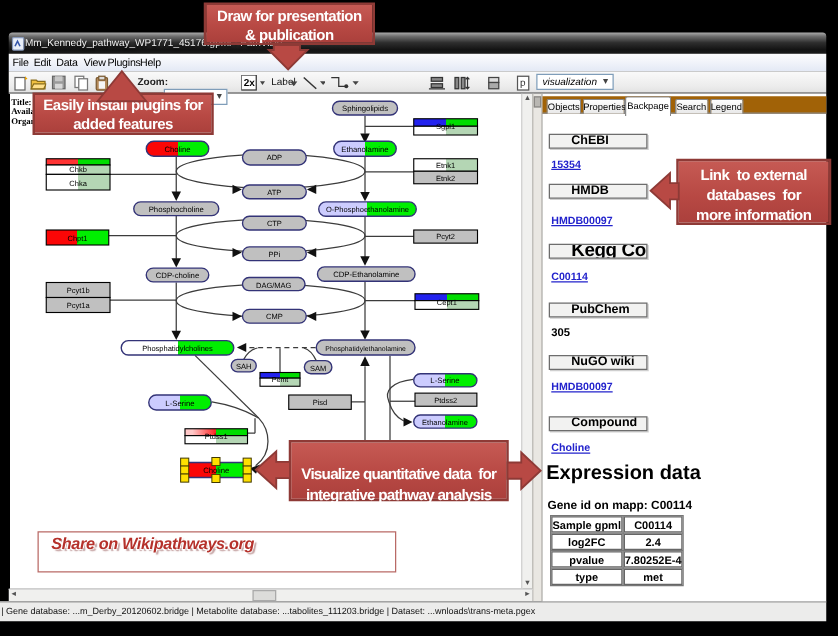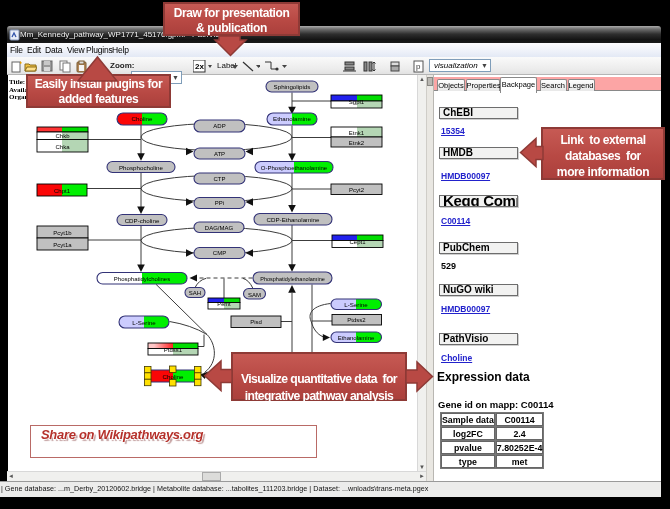--- a/index.html
+++ b/index.html
@@ -18,26 +18,26 @@
   background:linear-gradient(#fafafa, #ececec 70%, #e2e2e2);
   border-bottom:1px solid #b5b5b5; z-index:2; font-size:9px;}
 #canvas { left:8px; top:75px; width:409px; height:396px; background:#fff; z-index:1;}
 #vscroll { left:417px; top:75px; width:9px; height:396px; background:#f0f0ee; border-left:1px solid #d8d8d8; z-index:2;}
 #divider { left:426px; top:75px; width:8px; height:406px; background:#e9e7e2; border-left:1px solid #cfcdc8; border-right:1px solid #b9b7b2; z-index:2;}
 #rpanel { left:434px; top:75px; width:227px; height:406px; background:#fff; z-index:2; }
 #hscroll { left:7px; top:471px; width:419px; height:10px; background:#f0f0ee; border-top:1px solid #d8d8d8; z-index:2;}
 #statusbar { left:0px; top:481px; width:661px; height:16px; background:#ececeb;
   border-top:1px solid #9a9a9a; font-size:7.2px; color:#111; line-height:13px; z-index:2; }
 
-.tabbar { position:absolute; left:0; top:2px; width:227px; height:14px; background:#fca5a5; border-bottom:1px solid #898989;}
+.tabbar { position:absolute; left:0; top:2px; width:227px; height:14px; background:#a16207; border-bottom:1px solid #898989;}
 .tab { position:absolute; top:2px; height:12px; font-size:7.5px; line-height:12px; text-align:center;
   background:linear-gradient(#fdfdfd,#e8e8e8); border:1px solid #898989; border-bottom:none; border-radius:2px 2px 0 0; color:#000;}
 .tab.sel { background:#fff; top:0px; height:16px; font-size:7.5px; line-height:13px; z-index:3;}
 .hbox { position:absolute; left:5px; width:79px; height:12px; white-space:nowrap; overflow:hidden; background:#f2f2f1;
-  border:1px solid #6d6d6d; box-shadow:1px 1px 0 #cfcfcf; font-weight:bold; font-size:10px; line-height:10.5px; padding-left:3px; color:#000;}
+  border:1px solid #6d6d6d; box-shadow:1px 1px 0 #cfcfcf; font-weight:bold; font-size:10px; line-height:10.5px; padding-left:17px; color:#000;}
 .lnk { position:absolute; left:7px; color:#2222cc; font-size:8.5px; font-weight:bold; text-decoration:underline; }
 
 .callout { position:absolute; background:linear-gradient(#c65a54, #b84944 55%, #ab403c);
   border:2px solid #8e3a36; color:#fff; font-weight:bold; font-size:12px; letter-spacing:-0.4px;
   text-align:center; z-index:10; line-height:14px; white-space:nowrap; }
 #share { position:absolute; left:30px; top:425px; width:287px; height:33px; background:#fff;
   border:1px solid #b96a66; z-index:10; }
 #share div { font-style:italic; font-weight:bold; font-size:13px; color:#b5312b;
   padding-top:1px; padding-left:10px; letter-spacing:-0.3px; white-space:nowrap;
   text-shadow:-1px -1px 0 #fff, 1px -1px 0 #fff, -1px 1px 0 #fff, 2px 2px 1px rgba(120,40,40,.45); }
@@ -156,31 +156,31 @@
     <div class="tab" style="left:105.5px;width:27px;">Search</div>
     <div class="tab" style="left:133.5px;width:27px;">Legend</div>
   </div>
   <div class="hbox" style="top:31.5px;">ChEBI</div>
   <div class="lnk" style="top:51px;">15354</div>
   <div class="hbox" style="top:72px;">HMDB</div>
   <div class="lnk" style="top:96px;">HMDB00097</div>
   <div class="hbox" style="top:120px;font-size:15px;letter-spacing:-0.3px;">Kegg Compound</div>
   <div class="lnk" style="top:141px;">C00114</div>
   <div class="hbox" style="top:167px;">PubChem</div>
-  <div class="abs" style="left:7px;top:185.5px;font-size:9px;font-weight:bold;color:#000;">529</div>
+  <div class="abs" style="left:7px;top:185.5px;font-size:9px;font-weight:bold;color:#000;">305</div>
   <div class="hbox" style="top:209px;">NuGO wiki</div>
   <div class="lnk" style="top:229px;">HMDB00097</div>
-  <div class="hbox" style="top:258px;">PathVisio</div>
+  <div class="hbox" style="top:258px;">Compound</div>
   <div class="lnk" style="top:278px;">Choline</div>
-  <div class="abs" style="left:3px;top:295px;font-size:12px;font-weight:bold;color:#000;">Expression data</div>
+  <div class="abs" style="left:3px;top:295px;font-size:16px;font-weight:bold;color:#000;">Expression data</div>
   <div class="abs" style="left:4px;top:324px;font-size:9.5px;font-weight:bold;color:#000;">Gene id on mapp: C00114</div>
   <table style="position:absolute;left:6px;top:337px;border-collapse:separate;border-spacing:1px;background:#777;" cellpadding="0">
     <tbody>
         <tr>
-          <td class="tc" style="width:53px;">Sample data</td>
+          <td class="tc" style="width:53px;">Sample gpml</td>
           <td class="tc" style="width:44px;">C00114</td>
         </tr>
     <tr>
           <td class="tc">log2FC</td>
           <td class="tc">2.4</td>
         </tr>
     <tr>
           <td class="tc">pvalue</td>
           <td class="tc">7.80252E-4</td>
         </tr>

